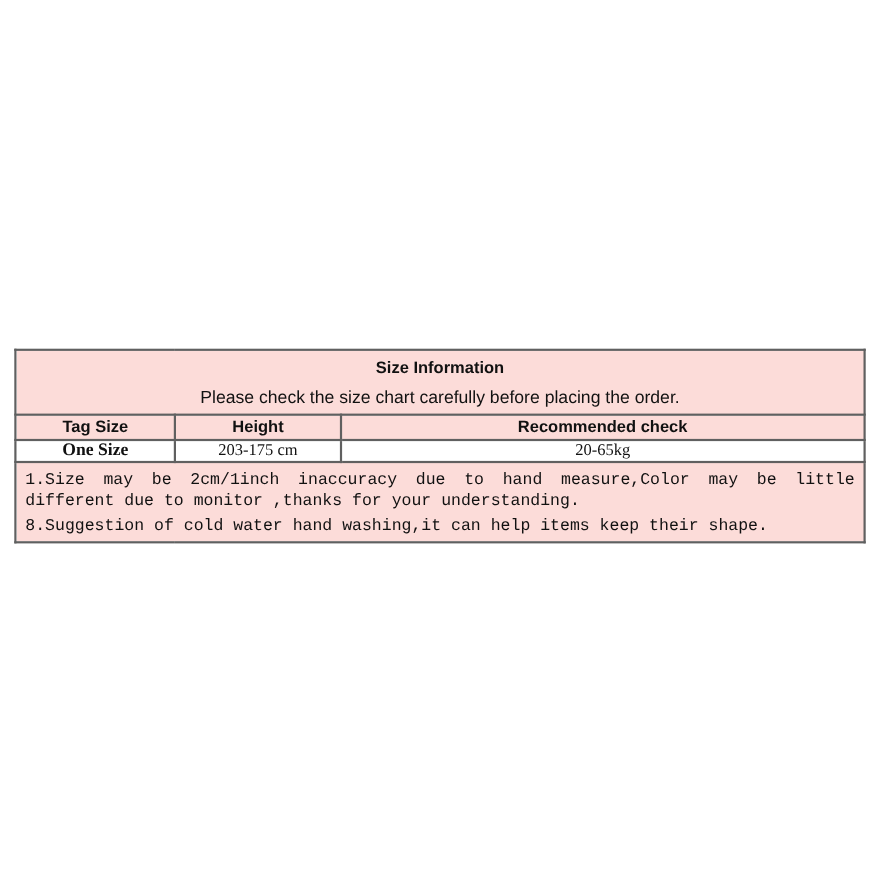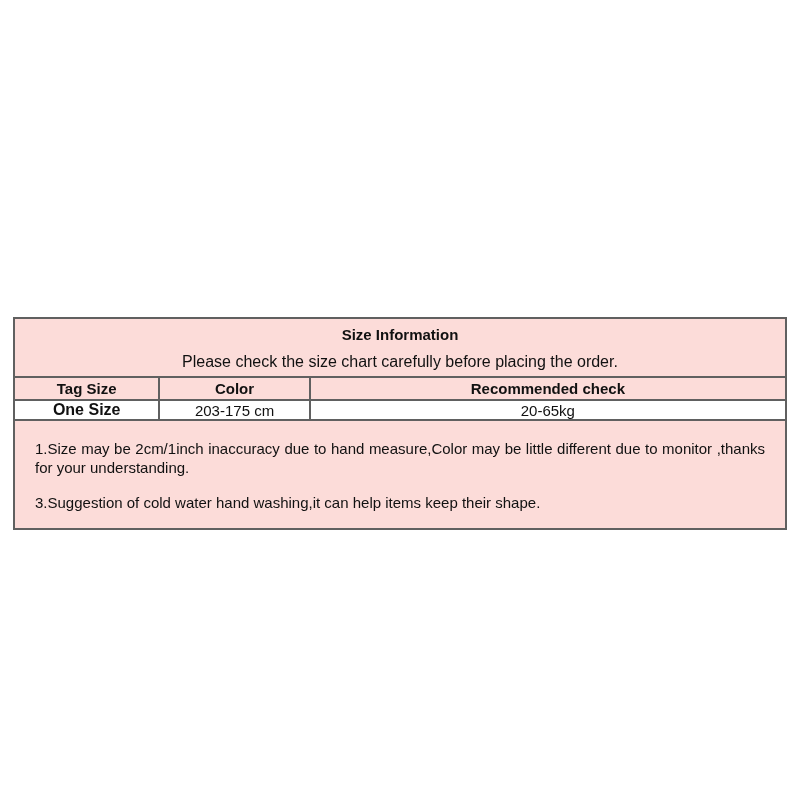--- a/index.html
+++ b/index.html
@@ -61,36 +61,38 @@
     vertical-align: middle;
   }
 
   
   .data-row td {
     height: 16px;
     font-size: 15px;
     text-align: center;
     vertical-align: middle;
     background: #ffffff;
+    font-family: Liberation Serif, serif;
   }
   .data-row td.tag-size-value {
     font-weight: bold;
     font-size: 16px;
   }
 
   
   .notes-cell {
     height: 56px;
     vertical-align: top;
     padding: 2px 4px 0 4px !important;
   }
   .note-par {
     font-size: 15px;
     line-height: 19px;
-    margin: 16px;
+    margin: 4px;
+    font-family: Liberation Mono, monospace;
   }
   .note-par.justified {
     text-align: justify;
   }
 </style>
 </head>
 <body>
 
 <div class="page">
   <table class="size-table">
@@ -101,29 +103,29 @@
     </colgroup>
     <tbody>
       <tr>
         <td class="title-cell pink" colspan="3">
           <div class="title-line">Size Information</div>
           <div class="subtitle-line">Please check the size chart carefully before placing the order.</div>
         </td>
       </tr>
       <tr class="head-row">
         <th class="pink">Tag Size</th>
-        <th class="pink">Color</th>
+        <th class="pink">Height</th>
         <th class="pink">Recommended check</th>
       </tr>
       <tr class="data-row">
         <td class="tag-size-value white-bg">One Size</td>
         <td class="white-bg">203-175 cm</td>
         <td class="white-bg">20-65kg</td>
       </tr>
       <tr>
         <td class="notes-cell pink" colspan="3">
           <p class="note-par justified">1.Size may be 2cm/1inch inaccuracy due to hand measure,Color may be little different due to monitor ,thanks for your understanding.</p>
-          <p class="note-par">3.Suggestion of cold water hand washing,it can help items keep their shape.</p>
+          <p class="note-par">8.Suggestion of cold water hand washing,it can help items keep their shape.</p>
         </td>
       </tr>
     </tbody>
   </table>
 </div>
 
 </body></html>

